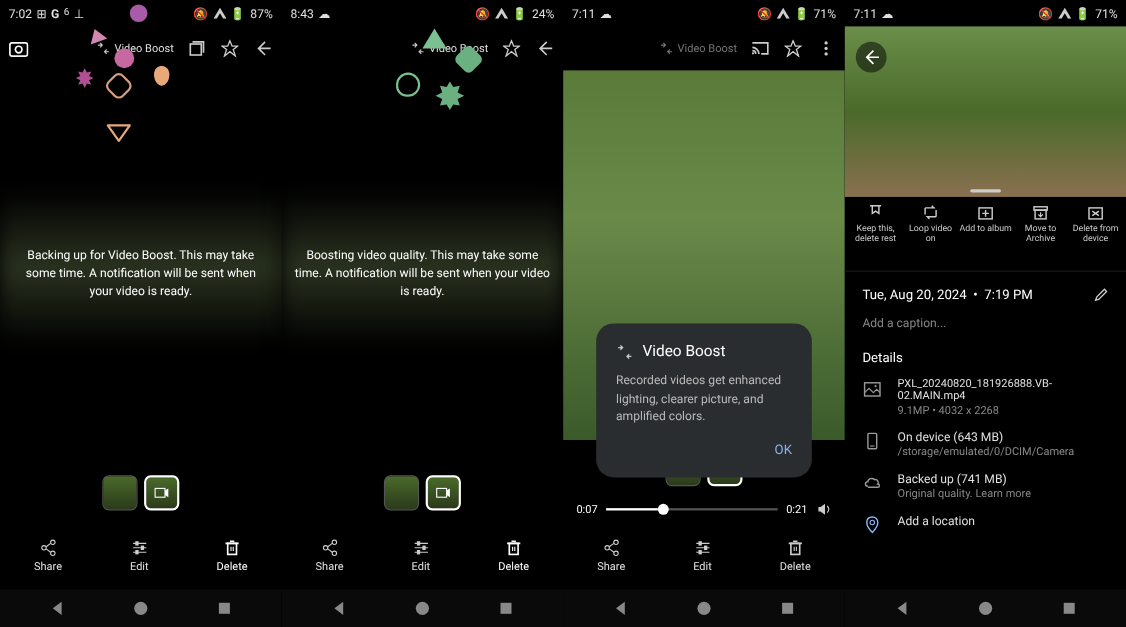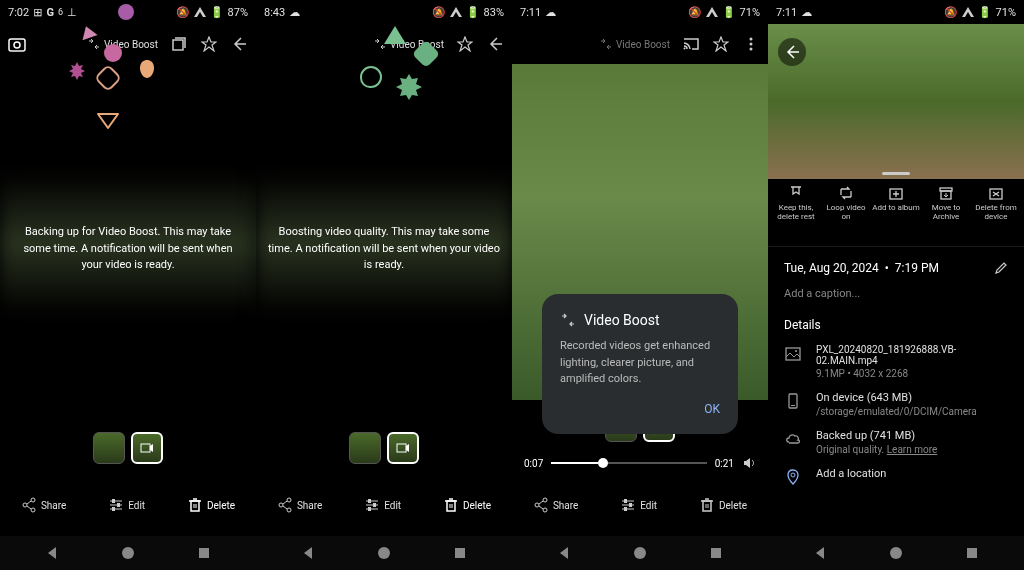--- a/index.html
+++ b/index.html
@@ -14,21 +14,21 @@
 .content{flex:1;position:relative;display:flex;flex-direction:column;align-items:center;}
 .blurbg{position:absolute;inset:0;background:linear-gradient(180deg,#000 0%,#000 30%,#2a3320 50%,#000 70%,#000 100%);filter:blur(8px)}
 .blurbg4{position:absolute;inset:0;background:linear-gradient(180deg,#5a7a3a 0%,#6a8a4a 40%,#3a5a2a 100%)}
 .msg{position:relative;text-align:center;font-size:11px;padding:0 12px;margin-top:100px;line-height:1.5}
 .shapes{position:relative;width:120px;height:120px;margin-top:-60px}
 .shp{position:absolute}
 .thumbs{display:flex;gap:6px;margin:10px auto;position:relative}
 .thumb{width:32px;height:32px;border-radius:6px;background:linear-gradient(180deg,#4a6a2a,#2a3a1a);border:1px solid #555}
 .thumb.sel{border:2px solid #fff}
 .bbar{height:62px;display:flex;justify-content:space-around;align-items:center;padding:6px 0}
-.bact{display:flex;flex-direction:row;align-items:center;gap:4px;font-size:10px;color:#e0e0e0}
+.bact{display:flex;flex-direction:column;align-items:center;gap:4px;font-size:10px;color:#e0e0e0}
 .navbar{height:34px;background:#0a0a0a;display:flex;justify-content:center;align-items:center;gap:60px}
 .navbar .nb{width:16px;height:16px;fill:#888}
 
 .dialog{position:absolute;left:30px;right:30px;top:230px;background:#2a2d2f;border-radius:16px;padding:18px;z-index:5}
 .dialog h3{font-size:14px;font-weight:400;margin-bottom:10px;display:flex;align-items:center;gap:8px}
 .dialog p{font-size:11px;color:#bbb;line-height:1.5}
 .dialog .ok{text-align:right;color:#8ab4f8;font-size:12px;margin-top:14px}
 .progress{position:relative;display:flex;align-items:center;gap:8px;padding:0 12px;margin:4px 0;font-size:10px}
 .track{flex:1;height:2px;background:#555;position:relative}
 .track .fill{position:absolute;left:0;top:0;height:2px;width:30%;background:#fff}
@@ -41,21 +41,21 @@
 .chip .ci{width:16px;height:16px;fill:#ccc}
 .info{padding:14px 16px;display:flex;flex-direction:column;gap:12px;font-size:11px}
 .info .dt{display:flex;justify-content:space-between;align-items:center;font-size:12px}
 .caption{color:#888;font-size:11px}
 .dhead{font-size:12px;margin-top:6px}
 .drow{display:flex;gap:14px;align-items:flex-start}
 .drow .di{width:18px;height:18px;fill:#999;flex-shrink:0;margin-top:1px}
 .drow .dt1{font-size:11px;color:#e0e0e0}
 .drow .dt2{font-size:10px;color:#888;margin-top:2px}
 .addloc{color:#8ab4f8}
-.learn{text-decoration:underline}
+.learn{}
 
 .s-circle{width:16px;height:16px;border-radius:50%}
 .s-sq{width:20px;height:20px;border-radius:6px;transform:rotate(45deg)}
 </style>
 </head>
 <body>
 
 <div class="panel">
   <div class="status">
     <div style="display:flex;gap:4px;align-items:center">
@@ -180,21 +180,21 @@
     <div style="display:flex;gap:4px;align-items:center">
         <span>8:43</span>
         <span>☁</span>
       </div>
     <div class="status-r">
         <span>🔕</span>
         <svg width="12" height="10" viewBox="0 0 12 10">
           <path d="M0 10L6 0L12 10H9L6 5L3 10Z" fill="#ccc"></path>
         </svg>
         <span>🔋</span>
-        <span>83%</span>
+        <span>24%</span>
       </div>
   </div>
   <div class="topbar">
     <div class="topbar-l"></div>
     <div class="vboost">
         <svg width="12" height="12" viewBox="0 0 12 12">
           <path d="M3 1L5 3L3 5M9 7L7 9L9 11M1 3H5M7 9H11" stroke="#ccc" stroke-width="1" fill="none"></path>
         </svg>
         <span>Video Boost</span>
       </div>

